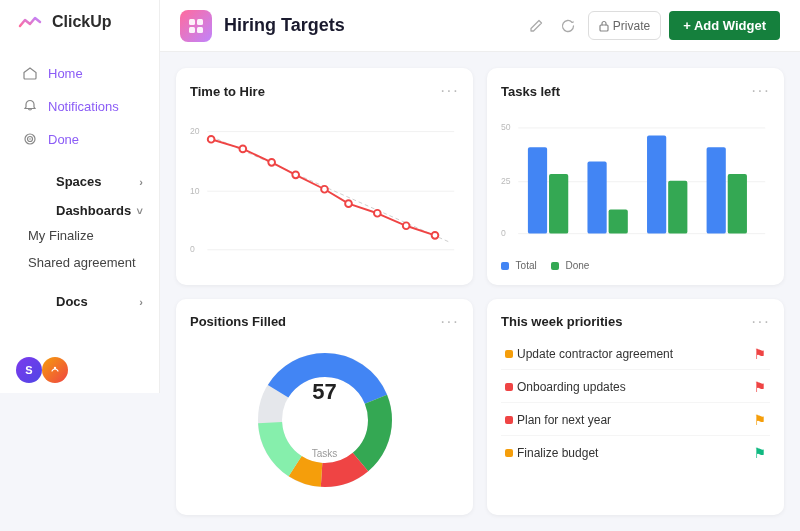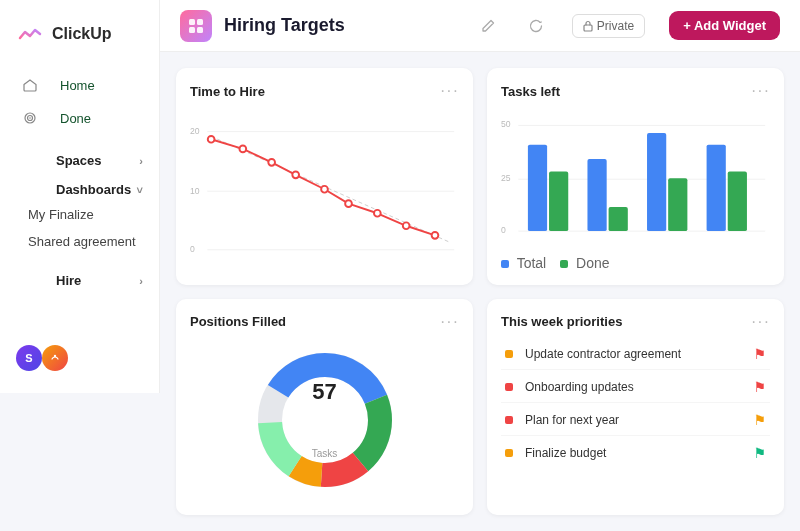--- a/index.html
+++ b/index.html
@@ -6,21 +6,21 @@
     body { font-family: -apple-system, BlinkMacSystemFont, 'Segoe UI', sans-serif; background: #f5f6fa; display: flex; width: 800px; height: 531px; overflow: hidden; }
 
     
     .sidebar {
       width: 160px;
       min-width: 160px;
       background: #fff;
       border-right: 1px solid #eee;
       display: flex;
       flex-direction: column;
-      padding: 12px 0;
+      padding: 0 0;
       height: 393px;
     }
     .sidebar-logo {
       display: flex;
       align-items: center;
       gap: 8px;
       padding: 8px 16px 16px;
     }
     .logo-icon {
       width: 28px;
@@ -31,25 +31,25 @@
       font-weight: 700;
       color: #2c2c2c;
     }
     .sidebar-nav {
       flex: 1;
       padding: 4px 0;
     }
     .nav-item {
       display: flex;
       align-items: center;
-      gap: 22px;
+      gap: 10px;
       padding: 8px 16px;
       cursor: pointer;
       font-size: 13px;
-      color: #14532d;
+      color: #8b5cf6;
       border-radius: 6px;
       margin: 1px 6px;
     }
     .nav-item-icon { width: 16px; height: 16px; display: flex; align-items: center; justify-content: center; color: #888; font-size: 14px; }
     .nav-section {
       display: flex;
       align-items: center;
       justify-content: space-between;
       padding: 10px 16px 4px;
       font-size: 13px;
@@ -127,22 +127,21 @@
     }
     .header-icon svg { width: 18px; height: 18px; }
     .header-title {
       font-size: 18px;
       font-weight: 700;
       color: #1a1a2e;
       flex: 1;
     }
     .header-actions {
       display: flex;
-      align-items: center;
-      gap: 24px;
+      gap: 8px;
     }
     .header-btn {
       background: none;
       border: none;
       cursor: pointer;
       color: #888;
       font-size: 16px;
       padding: 4px;
       display: flex;
       align-items: center;
@@ -151,25 +150,25 @@
       display: flex;
       align-items: center;
       gap: 4px;
       font-size: 12px;
       color: #666;
       border: 1px solid #ddd;
       padding: 4px 10px;
       border-radius: 6px;
     }
     .add-widget-btn {
-      background: #be185d;
+      background: #15803d;
       color: #fff;
       border: none;
       padding: 7px 14px;
-      border-radius: 9px;
+      border-radius: 4px;
       font-size: 13px;
       font-weight: 600;
       cursor: pointer;
       display: flex;
       align-items: center;
       gap: 4px;
     }
 
     
     .dashboard {
@@ -225,21 +224,21 @@
       flex-direction: column;
     }
     .bar-chart-svg {
       flex: 1;
       width: 100%;
     }
     .bar-chart-legend {
       display: flex;
       gap: 14px;
       margin-top: 6px;
-      font-size: 14px;
+      font-size: 10px;
       color: #666;
     }
     .legend-dot {
       width: 8px;
       height: 8px;
       border-radius: 2px;
       display: inline-block;
       margin-right: 4px;
       vertical-align: middle;
     }
@@ -282,21 +281,21 @@
       justify-content: space-between;
       padding: 7px 4px;
       border-bottom: 1px solid #f5f5f5;
       font-size: 12px;
       color: #333;
     }
     .priority-item:last-child { border-bottom: none; }
     .priority-left {
       display: flex;
       align-items: center;
-      gap: 12px;
+      gap: 4px;
     }
     .priority-dot {
       width: 8px;
       height: 8px;
       border-radius: 2px;
       flex-shrink: 0;
     }
   </style>
 </head>
 <body>
@@ -321,20 +320,28 @@
       <span class="nav-item-icon">
         <svg width="14" height="14" viewBox="0 0 14 14" fill="none">
             <path d="M1 6.5L7 2l6 4.5V12a1 1 0 01-1 1H2a1 1 0 01-1-1V6.5z" stroke="#888" stroke-width="1.2" fill="none"></path>
           </svg>
       </span>
       <span>Home</span>
     </div>
     <div class="nav-item">
       <span class="nav-item-icon">
         <svg width="14" height="14" viewBox="0 0 14 14" fill="none">
+            <path d="M7 1.5a4 4 0 00-4 4v2.5L2 9.5h10l-1-1.5V5.5a4 4 0 00-4-4zM5.5 9.5a1.5 1.5 0 003 0" stroke="#888" stroke-width="1.2" fill="none" stroke-linecap="round"></path>
+          </svg>
+      </span>
+      <span>Notifications</span>
+    </div>
+    <div class="nav-item">
+      <span class="nav-item-icon">
+        <svg width="14" height="14" viewBox="0 0 14 14" fill="none">
             <circle cx="7" cy="7" r="5" stroke="#888" stroke-width="1.2"></circle>
             <circle cx="7" cy="7" r="2.5" stroke="#888" stroke-width="1.2"></circle>
             <circle cx="7" cy="7" r="0.8" fill="#888"></circle>
           </svg>
       </span>
       <span>Done</span>
     </div>
 
     <div style="height:8px"></div>
 
@@ -350,21 +357,21 @@
     <div class="nav-sub-item">
       <span>My Finalize</span>
     </div>
     <div class="nav-sub-item">
       <span>Shared agreement</span>
     </div>
 
     <div style="height:8px"></div>
 
     <div class="nav-section">
-      <span>Hire</span>
+      <span>Docs</span>
       <span class="chevron">›</span>
     </div>
   </nav>
 
   <div class="sidebar-footer">
     <div class="avatar-s">S</div>
     <div class="avatar-s2">
       <svg width="14" height="14" viewBox="0 0 14 14" fill="none">
           <circle cx="7" cy="7" r="7" fill="transparent"></circle>
           <path d="M4 8s1-2 3-2 3 2 3 2" stroke="#fff" stroke-width="1.2" stroke-linecap="round"></path>

